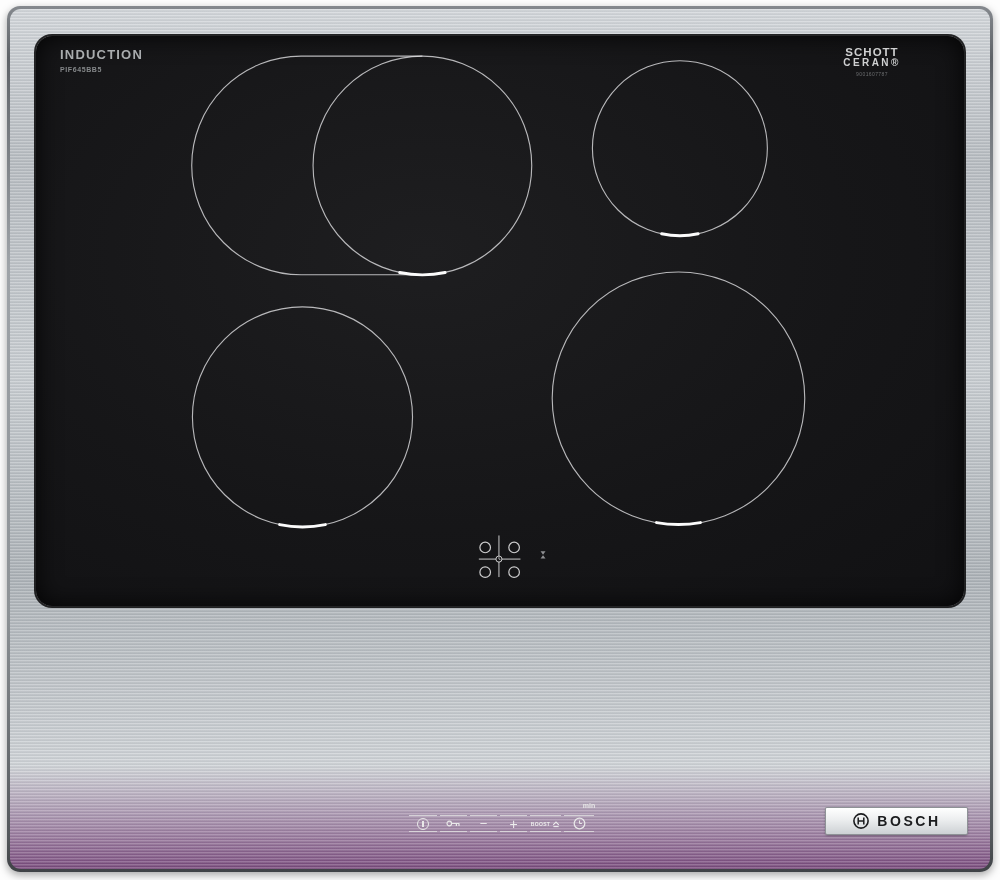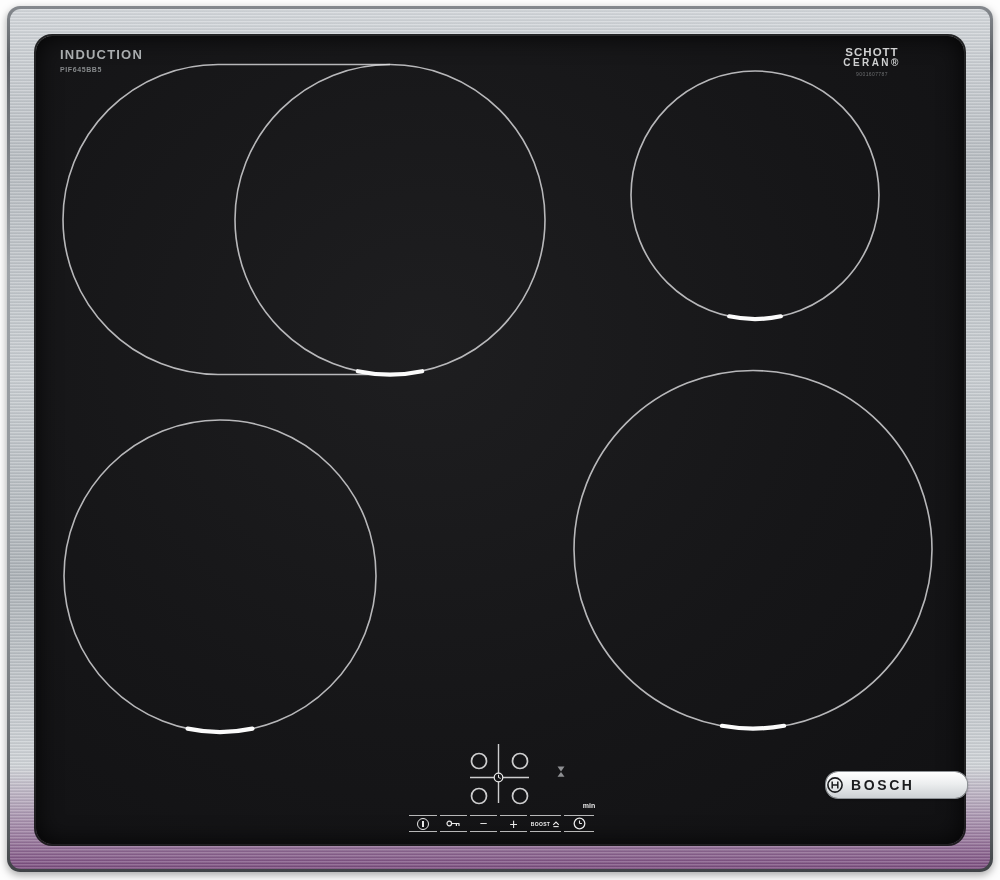--- a/index.html
+++ b/index.html
@@ -18,21 +18,21 @@
   .frame-steel {
     position:absolute; inset:3px; border-radius:11px;
     background-image:
       repeating-linear-gradient(180deg,
         rgba(255,255,255,.22) 0px, rgba(255,255,255,.22) 1px,
         rgba(90,95,100,.16) 2px, rgba(255,255,255,0) 3px),
       linear-gradient(180deg,#d3d7db 0%,#b6bbc0 18%,#c8cdd1 42%,#aab0b5 66%,#cfd3d7 88%,#9499 100%);
   }
   
   .glass {
-    position:absolute; left:36px; top:36px; width:928px; height:808px;
+    position:absolute; left:36px; top:36px; width:928px; height:570px;
     border-radius:16px;
     background:radial-gradient(ellipse at 42% 38%, #1e1e20 0%, #161618 55%, #111113 100%);
     box-shadow:
       0 0 0 2px rgba(15,15,17,.9),
       0 -2px 1px -1px rgba(255,255,255,.8),
       0 2px 2px -1px rgba(255,255,255,.45),
       inset 0 0 24px rgba(0,0,0,.85);
   }
   .zones-svg { position:absolute; inset:0; width:100%; height:100%; }
 
@@ -65,24 +65,24 @@
   .sym-minus { font-size:13px; }
   .sym-plus { font-size:14px; }
   .boost-txt { font-size:5px; font-weight:700; letter-spacing:.3px; color:#ececec; }
   .min-label {
     position:absolute; left:543px; top:766px; width:20px; text-align:center;
     font-size:7px; font-weight:700; color:#e6e6e6;
   }
 
   
   .badge {
-    position:absolute; left:790px; top:736px; width:141px; height:26px; border-radius:12px;
+    position:absolute; left:790px; top:772px; width:141px; height:26px; border-radius:1px;
     background:linear-gradient(180deg,#ffffff 0%,#eceeef 45%,#cdd1d4 100%);
     box-shadow:0 0 0 1px #8e9296, 0 1px 3px rgba(0,0,0,.55);
-    display:flex; align-items:center; gap:7px;
+    display:flex; align-items:center; justify-content:center; gap:7px;
   }
   .bosch-word { font-size:14px; font-weight:800; letter-spacing:2.6px; color:#1b1c1e; }
 </style>
 </head>
 <body>
 
 <div class="stage">
 
   <div class="frame-outer">
     <div class="frame-steel"></div>

